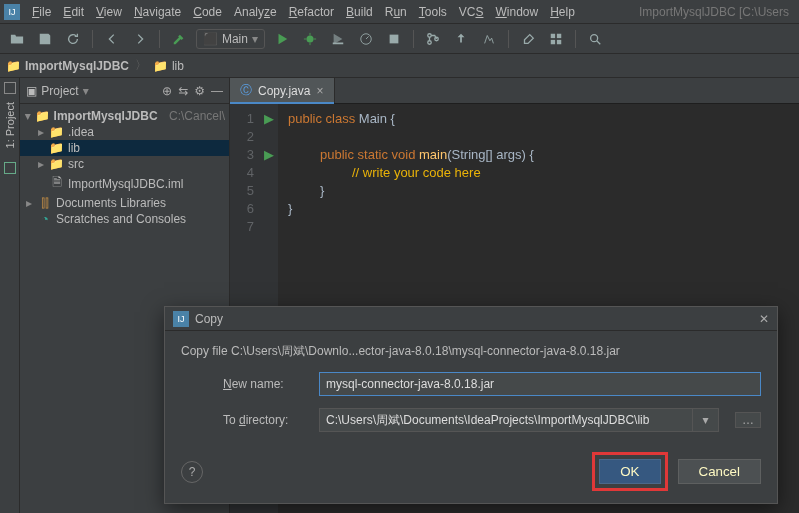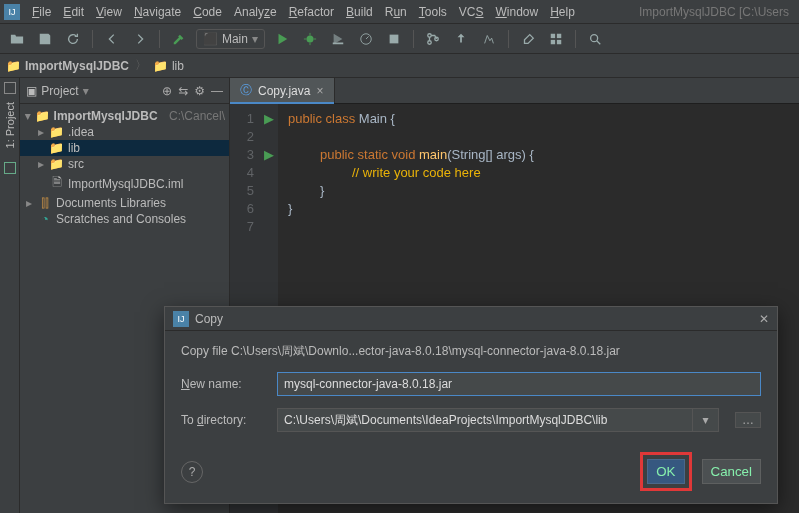--- a/index.html
+++ b/index.html
@@ -50,33 +50,33 @@
   .cls { color:#a9b7c6; }
   .fn { color:#ffc66d; }
   .cm { color:#eab308;margin-left:32px; }
   .brace { color:#a9b7c6; }
   .dialog { position:absolute; left:164px; top:306px; width:614px; height:198px; background:#3c3f41; border:1px solid #555; box-shadow:0 6px 20px rgba(0,0,0,.5); display:flex; flex-direction:column; }
   .dlg-title { height:28px; display:flex; align-items:center; padding:0 8px; border-bottom:1px solid #2b2b2b; }
   .dlg-title .logo { width:16px; height:16px; background:#4a82a7; display:flex; align-items:center; justify-content:center; color:#fff; font-size:9px; margin-right:6px; }
   .dlg-title .x { margin-left:auto; color:#aaa; }
   .dlg-body { padding:12px 16px; display:flex; flex-direction:column; gap:12px; }
   .dlg-info { color:#bbb; overflow:hidden; text-overflow:ellipsis; white-space:nowrap; }
-  .dlg-row { display:flex; align-items:center; gap:10px; }
+  .dlg-row { display:flex; align-items:center; gap:10px;margin-left:42px; }
   .dlg-row label { width:86px; color:#bbb; }
   .dlg-row input { flex:1; background:#45494a; border:1px solid #4a88c7; color:#ddd; padding:4px 6px; font-size:12px; outline:none; }
   .dlg-row .box { flex:1; display:flex; }
   .dlg-row .box input { border:1px solid #555; }
   .dlg-row .drop { width:26px; display:flex; align-items:center; justify-content:center; border:1px solid #555; border-left:none; background:#45494a; color:#aaa; }
   .dlg-row .browse { width:26px; margin-left:6px; display:flex; align-items:center; justify-content:center; border:1px solid #555; background:#45494a; color:#aaa; }
   .hint { color:#777; font-size:11px; padding-left:96px; margin-top:-6px; }
   .dlg-footer { margin-top:auto; display:flex; align-items:center; padding:8px 16px 12px; gap:10px; }
   .help { width:22px; height:22px; border-radius:11px; border:1px solid #666; display:flex; align-items:center; justify-content:center; color:#aaa; }
   .dlg-footer .spacer { flex:1; }
   .dlg-footer .ok-wrap { border:3px solid #e03838; padding:4px; }
-  .btn { padding:4px 8px; background:#4c5052; border:1px solid #5e6060; color:#86efac; }
+  .btn { padding:4px 20px; background:#4c5052; border:1px solid #5e6060; color:#fef9c3; }
   .btn.primary { background:#365880; border:1px solid #4a688a; }
 </style>
 </head>
 <body>
 
 <div class="menubar">
   <div class="logo">IJ</div>
   <span class="menu"><u>F</u>ile</span>
   <span class="menu"><u>E</u>dit</span>
   <span class="menu"><u>V</u>iew</span>

